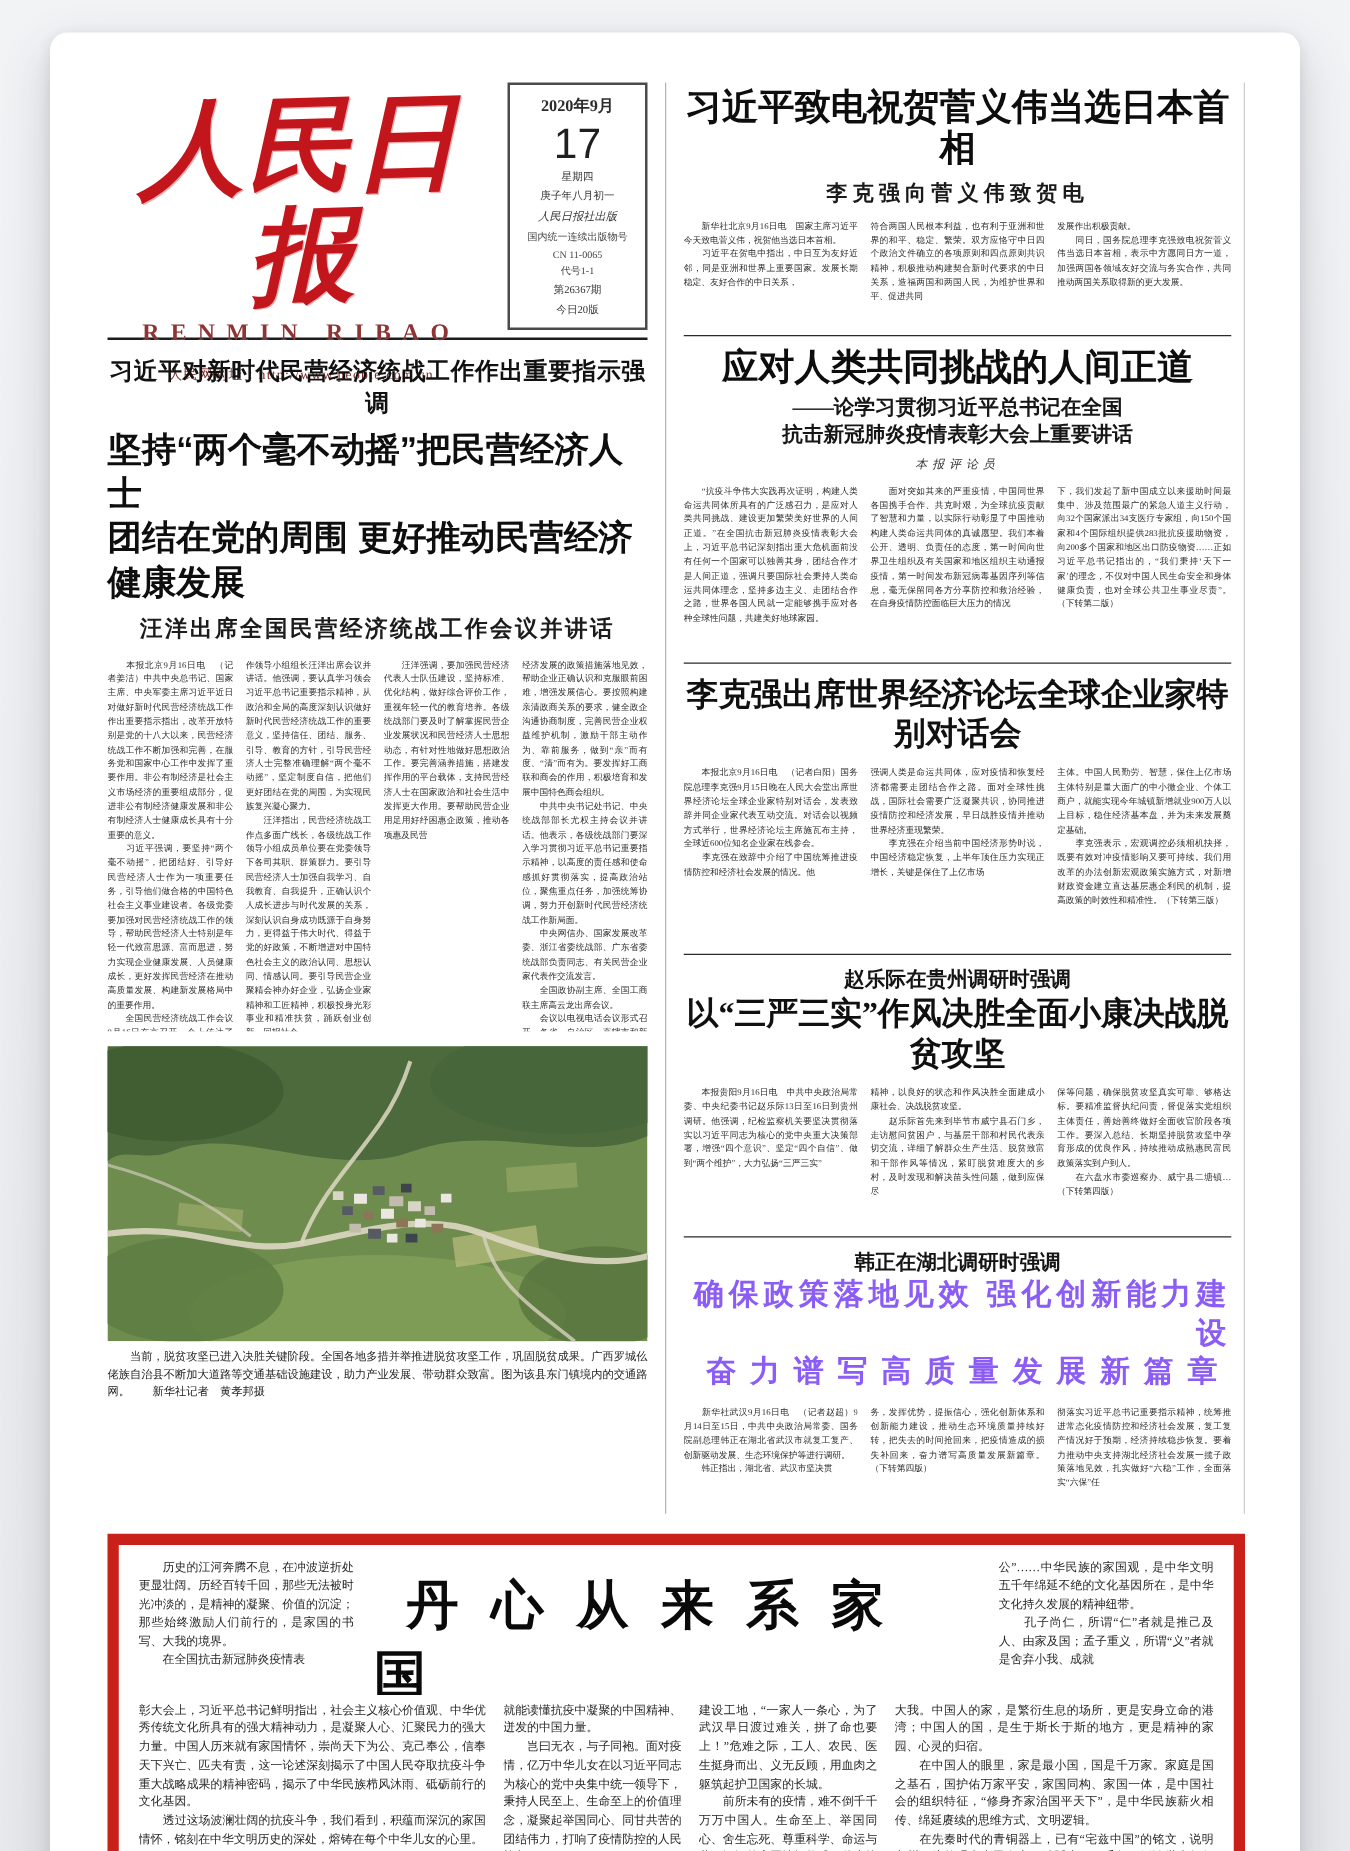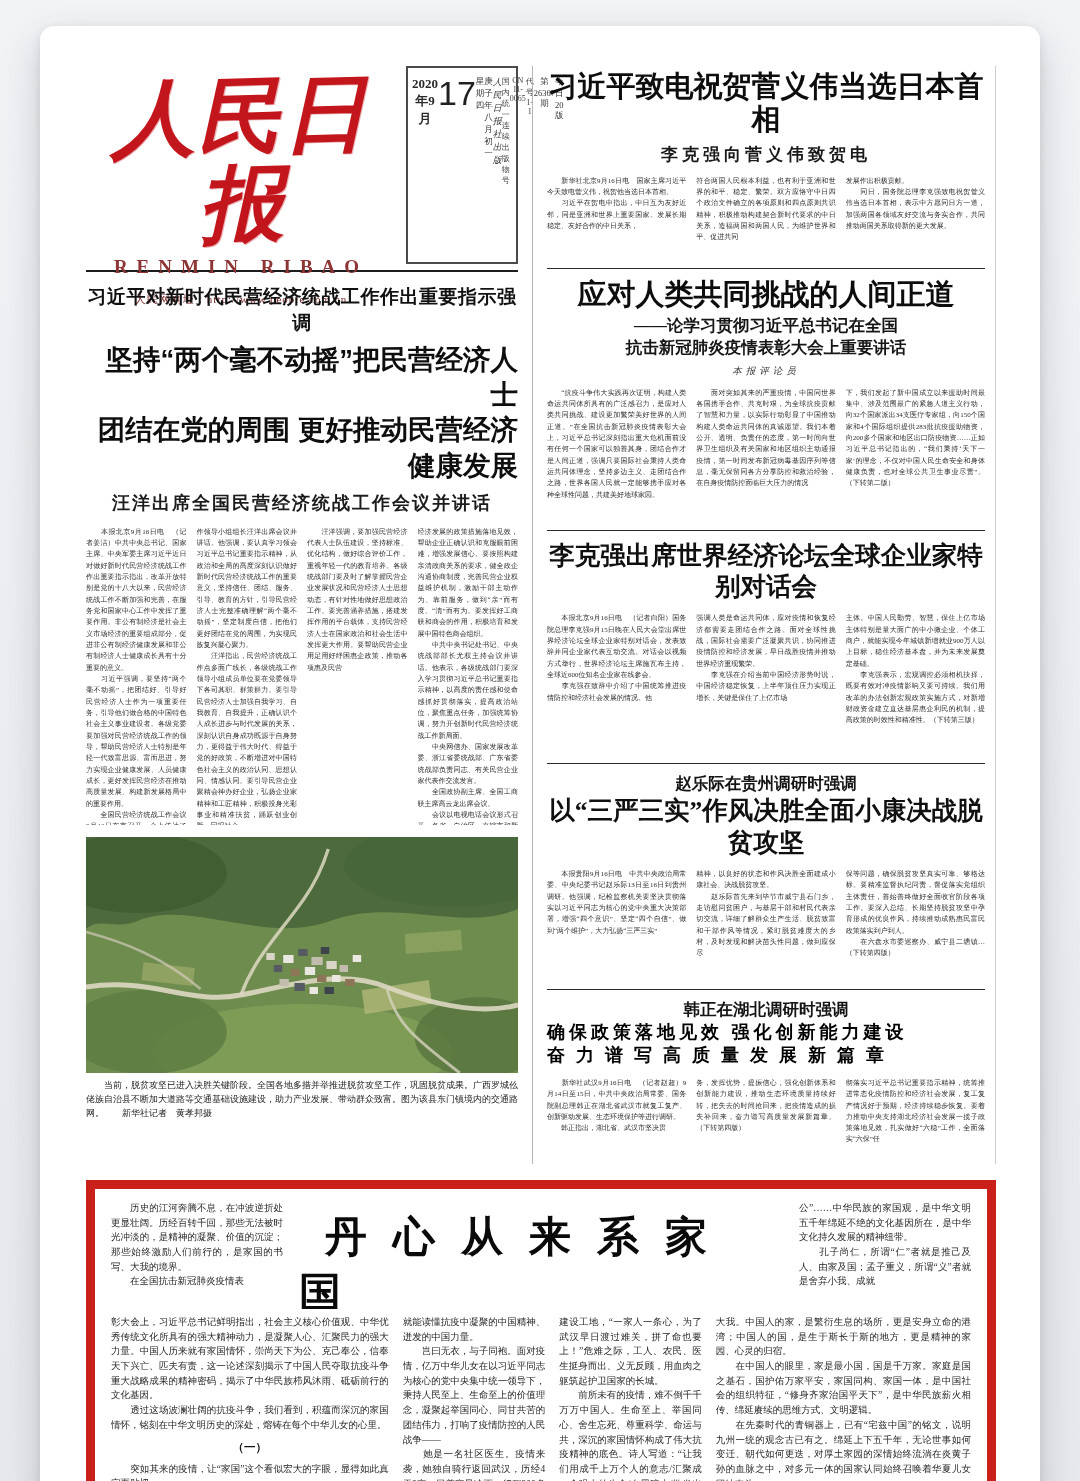--- a/index.html
+++ b/index.html
@@ -28,32 +28,32 @@
   .mh-left { text-align:center; padding-top:6px; }
   .logo {
     font-family:"DejaVu Serif", serif; font-weight:bold; font-style:italic;
     font-size:84px; line-height:1.05; color:#c3161c; letter-spacing:2px;
     transform:rotate(-1.5deg); text-shadow:1px 1px 0 rgba(195,22,28,.35);
   }
   .logo-latin { margin-top:8px; font-family:"Liberation Serif",serif; font-weight:bold;
     font-size:19px; letter-spacing:9px; color:#8d3434; }
   .website { margin-top:14px; font-size:11px; letter-spacing:1px; color:#7c2a2a; }
   .datebox { border:2px solid #4a4a4a; padding:8px 4px; text-align:center; height:198px;
-             display:flex; flex-direction:row; justify-content:space-between; }
+             display:flex; flex-direction:column; justify-content:space-between; }
   .db-ym { font-size:13px; font-weight:bold; color:#2b2b2b; }
   .db-day { font-size:34px; font-family:"Liberation Sans",sans-serif; color:#1f1f1f; line-height:1; }
   .db-s { font-size:8.5px; color:#333; }
   .db-k { font-size:9px; color:#333; font-style:italic; }
   .db-t { font-size:8px; color:#444; }
 
   
   .eyebrow-l { font-family:"Liberation Sans",sans-serif; font-weight:bold; font-size:19px;
                text-align:center; color:#111; margin-top:12px; letter-spacing:.5px; }
   .title-xl { font-family:"Liberation Sans",sans-serif; font-weight:bold; font-size:27.5px;
-              line-height:1.28; text-align:right; color:#0e0e0e; margin-top:6px; }
+              line-height:1.28; text-align:left; color:#0e0e0e; margin-top:6px; }
   .subtitle { font-family:"Liberation Serif",serif; font-weight:bold; font-size:18px;
               text-align:center; color:#1c1c1c; margin-top:8px; letter-spacing:2px; }
   .bodycols { display:grid; column-gap:10px; margin-top:10px; overflow:hidden; }
   .bt { font-size:7px; line-height:1.62; text-align:justify; white-space:pre-line;
         color:#2c2c2c; overflow:hidden; }
   .rule { border:none; border-top:1.5px solid #2a2a2a; margin:10px 0 9px 0; }
 
   .main-cols { grid-template-columns:repeat(4,1fr); height:298px; margin-top:12px; }
 
   
@@ -61,22 +61,22 @@
              text-align:center; color:#0d0d0d; line-height:1.15; }
   .a-sub { font-family:"Liberation Serif",serif; font-weight:bold; font-size:17px;
            text-align:center; letter-spacing:4px; margin-top:6px; color:#1a1a1a; }
   .deck { font-family:"Liberation Serif",serif; font-weight:bold; font-size:16.5px;
           text-align:center; color:#161616; line-height:1.35; margin-top:4px; }
   .byline { font-size:9.5px; text-align:center; letter-spacing:4px; color:#333; margin-top:5px; font-style:italic; }
   .t-serif { font-family:"Liberation Serif",serif; font-weight:bold; font-size:25.5px;
              text-align:center; color:#101010; line-height:1.25; }
   .eyebrow-s { font-family:"Liberation Sans",sans-serif; font-weight:bold; font-size:16.5px;
                text-align:center; color:#141414; }
-  .t-spread { font-family:"Liberation Serif",serif; font-weight:bold; font-size:18px;
-              text-align:left; color:#000000; letter-spacing:4px; line-height:1.3; }
+  .t-spread { font-family:"Liberation Serif",serif; font-weight:bold; font-size:24px;
+              text-align:right; color:#8b5cf6; letter-spacing:4px; line-height:1.3; }
   .t-spread2 { letter-spacing:11px; }
   .cols3 { grid-template-columns:repeat(3,1fr); }
   .h82 { height:82px; } .h132 { height:132px; } .h140 { height:140px; }
   .h110 { height:110px; } .h86 { height:86px; }
 
   
   .photo-wrap { margin-top:12px; }
   .photo-wrap svg { display:block; width:100%; height:236px; }
   .caption { font-size:9px; line-height:1.55; text-align:justify; white-space:pre-line;
              color:#222; margin-top:7px; font-family:Liberation Mono, monospace; }

